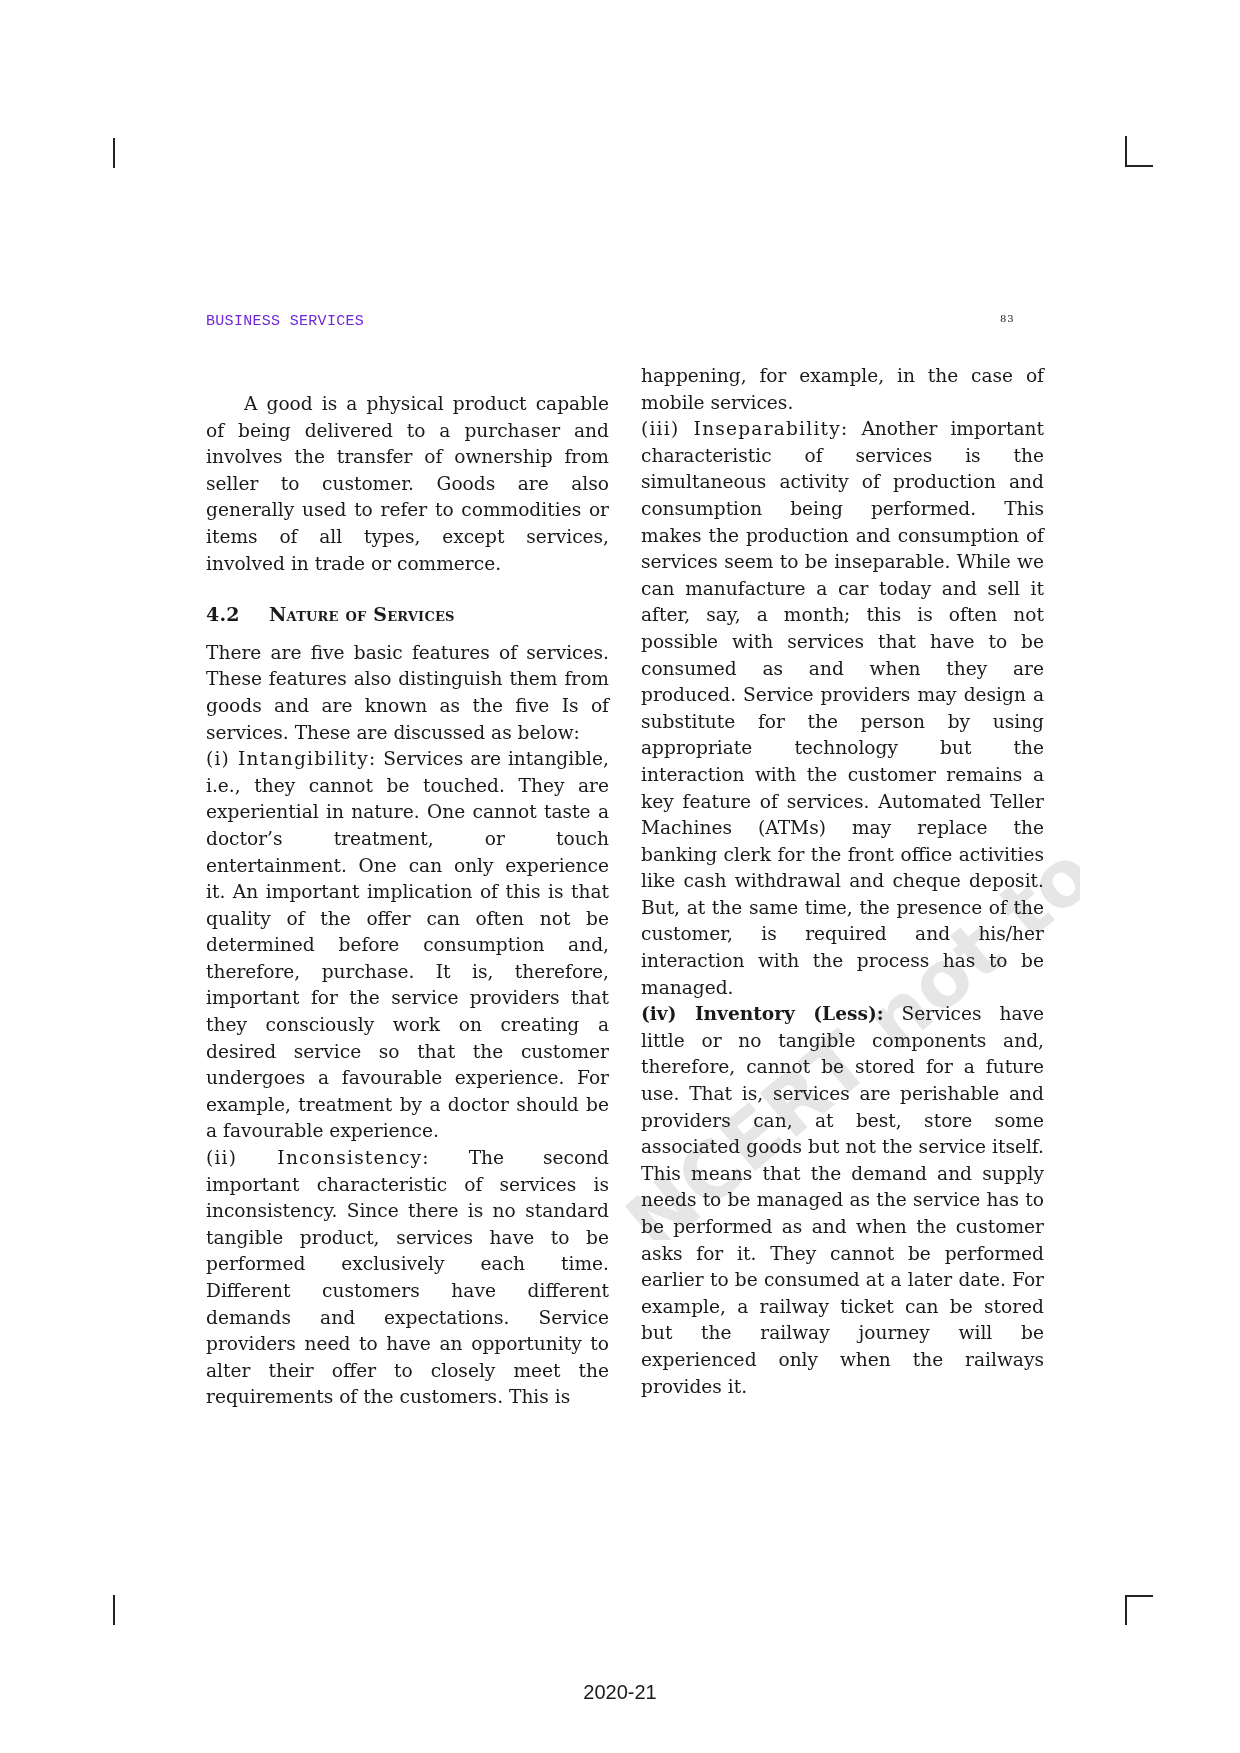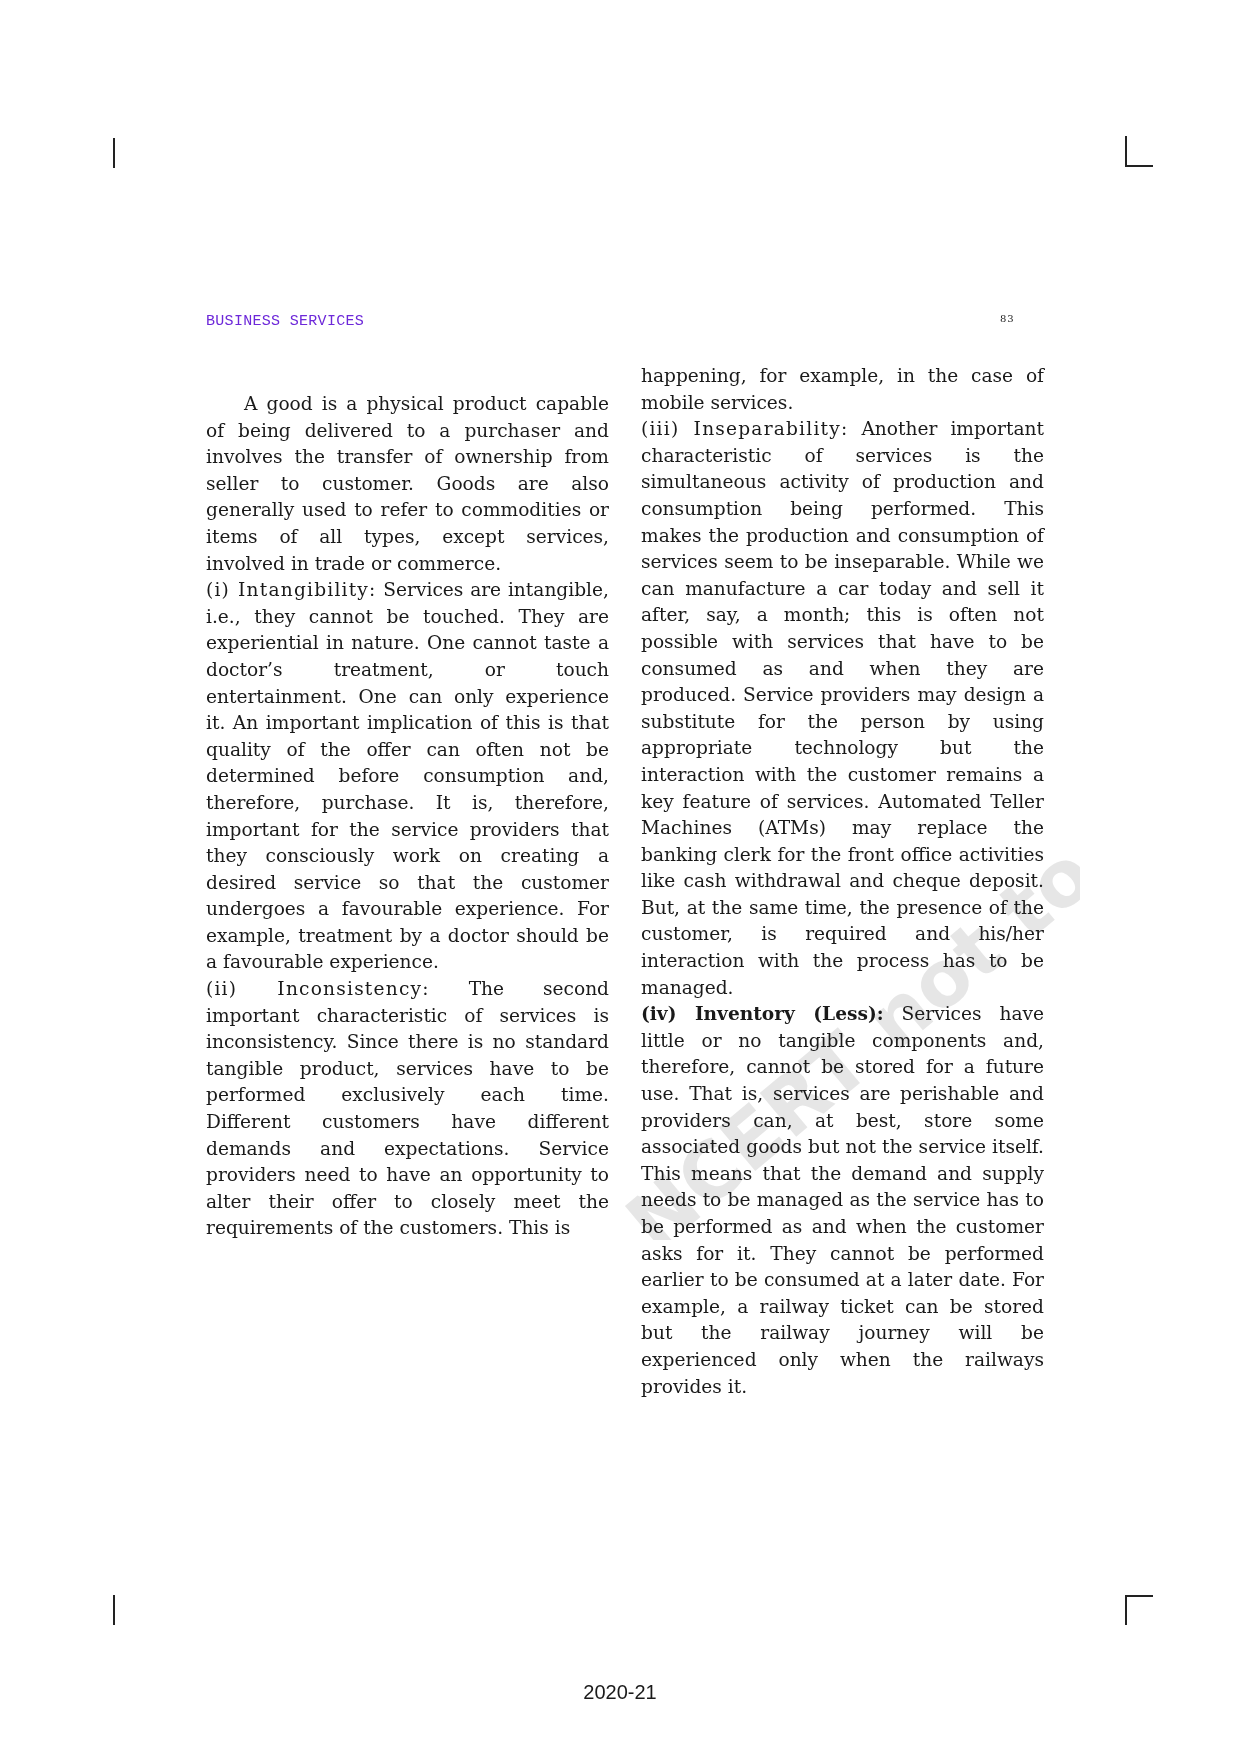--- a/index.html
+++ b/index.html
@@ -35,21 +35,25 @@
 <svg class="watermark" viewBox="0 0 820 700">
   <text x="60" y="620" transform="rotate(-40 410 350)" font-family="DejaVu Sans, sans-serif" font-size="78" fill="#555" font-weight="bold">© NCERT not to be republished</text>
 </svg>
 
 <div class="running-head">BUSINESS SERVICES</div>
 <div class="page-number">83</div>
 
 <div class="col left">
   <p class="indent">A good is a physical product capable of being delivered to a purchaser and involves the transfer of ownership from seller to customer. Goods are also generally used to refer to commodities or items of all types, except services, involved in trade or commerce.</p>
 
+  <div class="heading">
+    <span class="num">4.2</span><span class="sc">Nature of Services</span>
+  </div>
 
+  <p>There are five basic features of services. These features also distinguish them from goods and are known as the five Is of services. These are discussed as below:</p>
 
   <p><span class="term">(i) Intangibility:</span><span> Services are intangible, i.e., they cannot be touched. They are experiential in nature. One cannot taste a doctor’s treatment, or touch entertainment. One can only experience it. An important implication of this is that quality of the offer can often not be determined before consumption and, therefore, purchase. It is, therefore, important for the service providers that they consciously work on creating a desired service so that the customer undergoes a favourable experience. For example, treatment by a doctor should be a favourable experience.</span></p>
 
   <p><span class="term">(ii) Inconsistency:</span><span> The second important characteristic of services is inconsistency. Since there is no standard tangible product, services have to be performed exclusively each time. Different customers have different demands and expectations. Service providers need to have an opportunity to alter their offer to closely meet the requirements of the customers. This is</span></p>
 </div>
 
 <div class="col right">
   <p>happening, for example, in the case of mobile services.</p>
 
   <p><span class="term">(iii) Inseparability:</span><span> Another important characteristic of services is the simultaneous activity of production and consumption being performed. This makes the production and consumption of services seem to be inseparable. While we can manufacture a car today and sell it after, say, a month; this is often not possible with services that have to be consumed as and when they are produced. Service providers may design a substitute for the person by using appropriate technology but the interaction with the customer remains a key feature of services. Automated Teller Machines (ATMs) may replace the banking clerk for the front office activities like cash withdrawal and cheque deposit. But, at the same time, the presence of the customer, is required and his/her interaction with the process has to be managed.</span></p>

